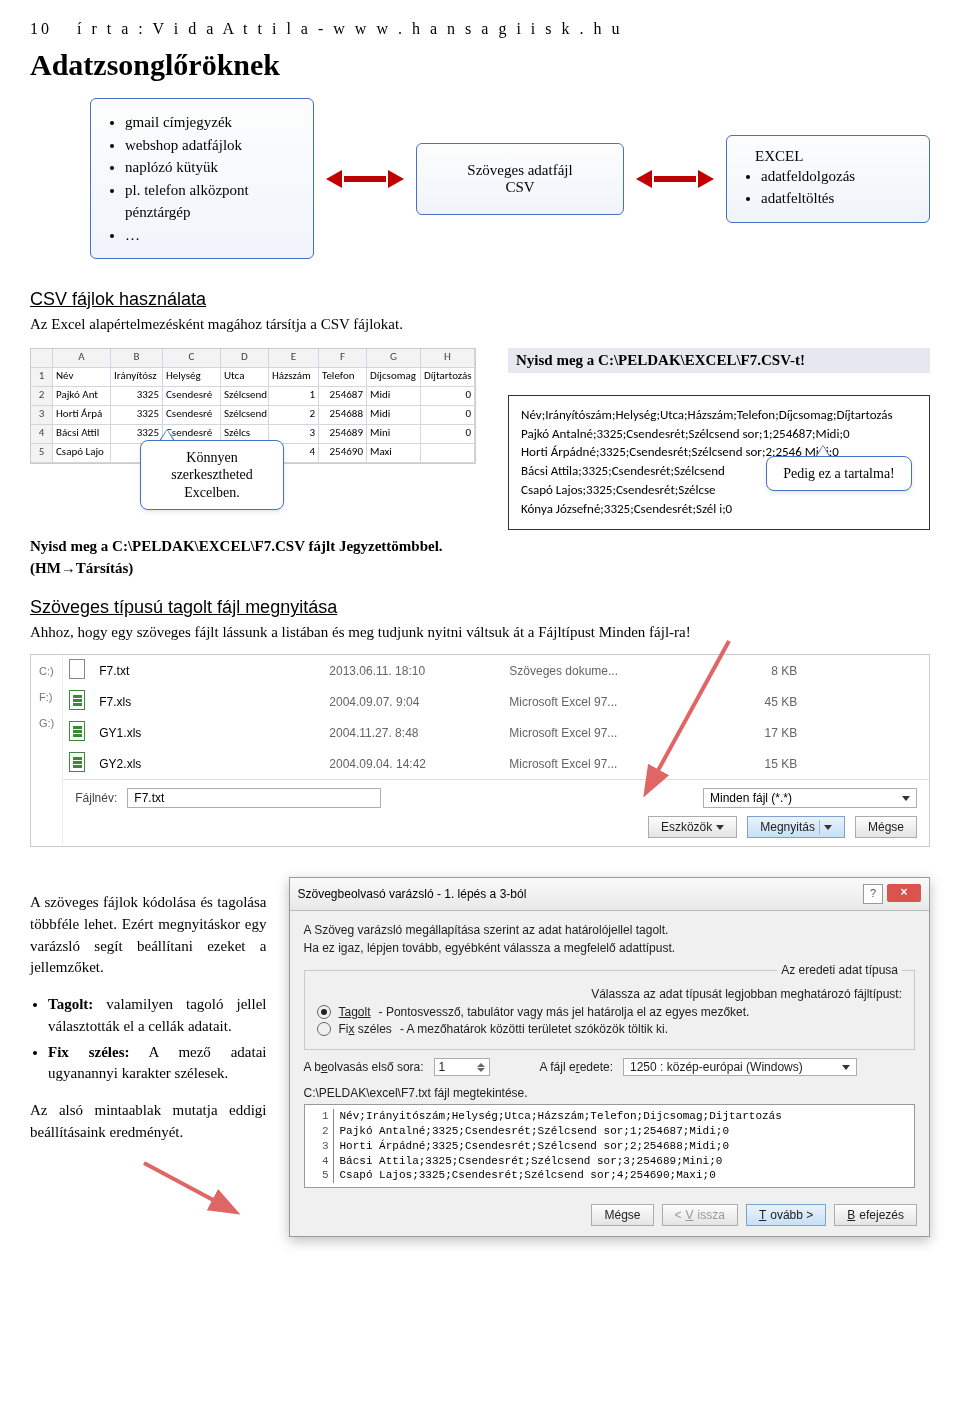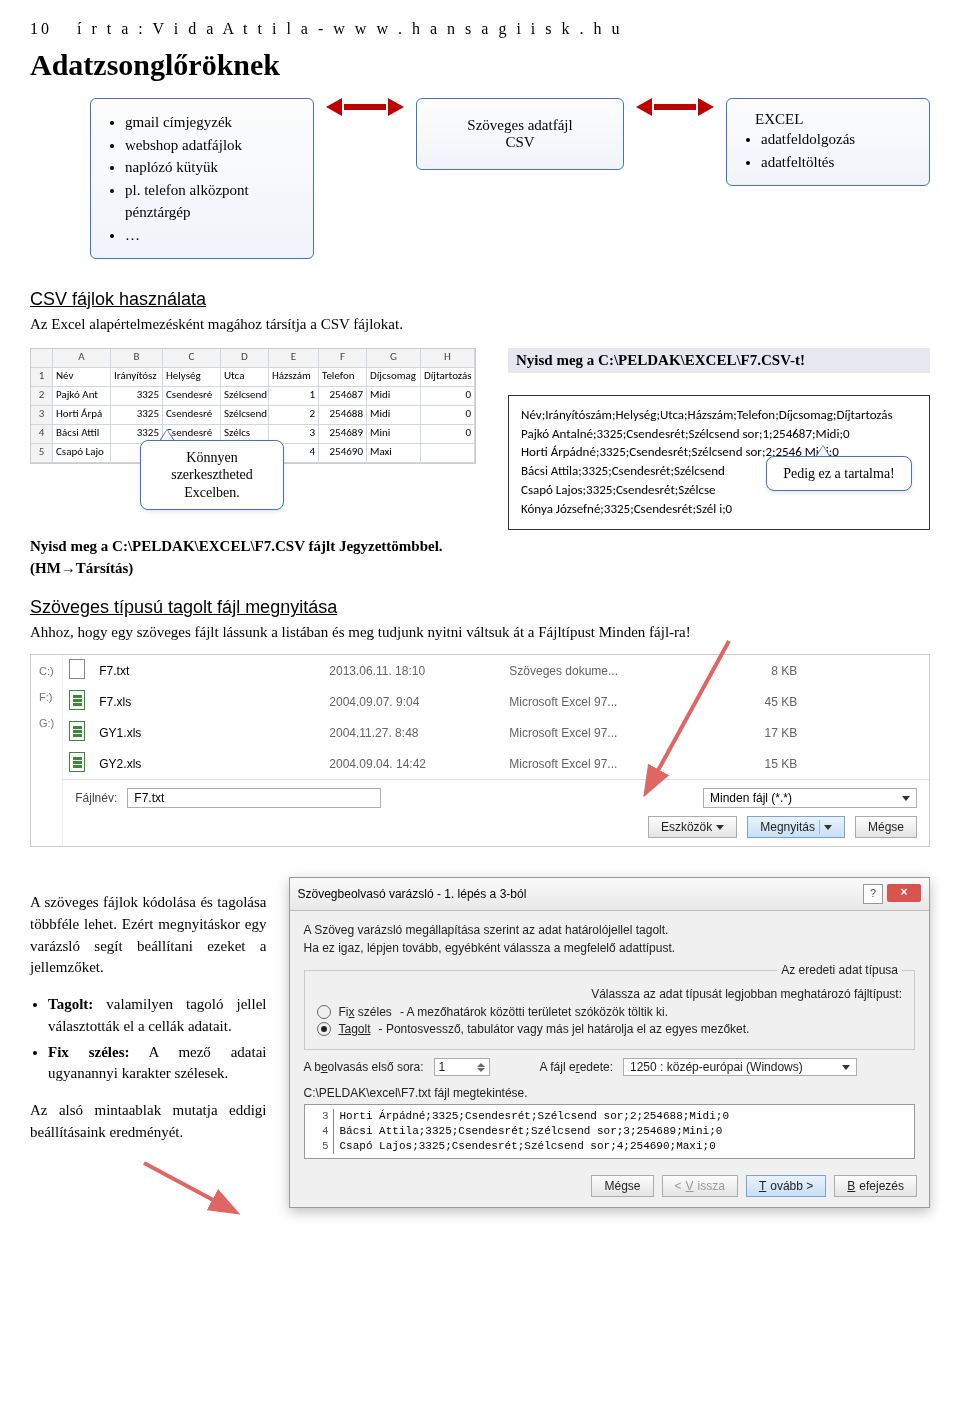--- a/index.html
+++ b/index.html
@@ -23,21 +23,21 @@
   width: 40px;
 }
 h1.title {
   font-family: "Times New Roman", serif;
   font-size: 30px;
   font-weight: bold;
   margin: 0 0 16px 0;
 }
 .diagram-row {
   display: flex;
-  align-items: flex-start;
+  align-items: center;
   justify-content: space-between;
   gap: 8px;
   margin-bottom: 30px;
 }
 .diagram-box {
   border: 1px solid #4472c4;
   background: linear-gradient(#fdfdfd,#f0f4fa);
   border-radius: 6px;
   padding: 12px 16px;
   font-family: "Times New Roman", serif;
@@ -515,28 +515,28 @@
       </span>
     </div>
     <div class="wizard-body">
       <div>A Szöveg varázsló megállapítása szerint az adat határolójellel tagolt.</div>
       <div style="margin-top:4px;">Ha ez igaz, lépjen tovább, egyébként válassza a megfelelő adattípust.</div>
 
       <fieldset class="fieldset">
         <legend>Az eredeti adat típusa</legend>
         <div style="margin-bottom:4px;">Válassza az adat típusát legjobban meghatározó fájltípust:</div>
         <div class="radio-row">
+          <span class="radio sel"></span>
+          <span class="opt-label"><span class="ul">Tagolt</span></span>
+          <span>- Pontosvessző, tabulátor vagy más jel határolja el az egyes mezőket.</span>
+        </div>
+        <div class="radio-row">
           <span class="radio"></span>
           <span class="opt-label">Fi<span class="ul">x</span> széles</span>
           <span>- A mezőhatárok közötti területet szóközök töltik ki.</span>
-        </div>
-        <div class="radio-row">
-          <span class="radio sel"></span>
-          <span class="opt-label"><span class="ul">Tagolt</span></span>
-          <span>- Pontosvessző, tabulátor vagy más jel határolja el az egyes mezőket.</span>
         </div>
       </fieldset>
 
       <div style="display:flex;align-items:center;gap:10px;margin:6px 0 10px 0;">
         <span>A b<span class="ul">e</span>olvasás első sora:</span>
         <span class="spin">
           <span>1</span>
           <span style="margin-left:auto;display:flex;flex-direction:column;">
             <span style="width:0;height:0;border-left:4px solid transparent;border-right:4px solid transparent;border-bottom:4px solid #666;margin-bottom:1px;"></span>
             <span style="width:0;height:0;border-left:4px solid transparent;border-right:4px solid transparent;border-top:4px solid #666;"></span>
@@ -545,20 +545,22 @@
         <span style="width:30px;"></span>
         <span>A fájl e<span class="ul">r</span>edete:</span>
         <span class="dropdn">
           <span>1250 : közép-európai (Windows)</span>
           <span class="chev"></span>
         </span>
       </div>
 
       <div style="margin:10px 0 4px 0;">C:\PELDAK\excel\F7.txt fájl megtekintése.</div>
       <div class="preview" id="wiz-preview">
+          <div><span class="lnum">1</span>Név;Irányitószám;Helység;Utca;Házszám;Telefon;Dijcsomag;Dijtartozás</div>
+          <div><span class="lnum">2</span>Pajkó Antalné;3325;Csendesrét;Szélcsend sor;1;254687;Midi;0</div>
           <div><span class="lnum">3</span>Horti Árpádné;3325;Csendesrét;Szélcsend sor;2;254688;Midi;0</div>
           <div><span class="lnum">4</span>Bácsi Attila;3325;Csendesrét;Szélcsend sor;3;254689;Mini;0</div>
           <div><span class="lnum">5</span>Csapó Lajos;3325;Csendesrét;Szélcsend sor;4;254690;Maxi;0</div>
         </div>
     </div>
     <div class="wizard-footer">
       <span class="wbtn">Mégse</span>
       <span class="wbtn" style="color:#999;">&lt; <span class="ul">V</span>issza</span>
       <span class="wbtn primary"><span class="ul">T</span>ovább &gt;</span>
       <span class="wbtn"><span class="ul">B</span>efejezés</span>

